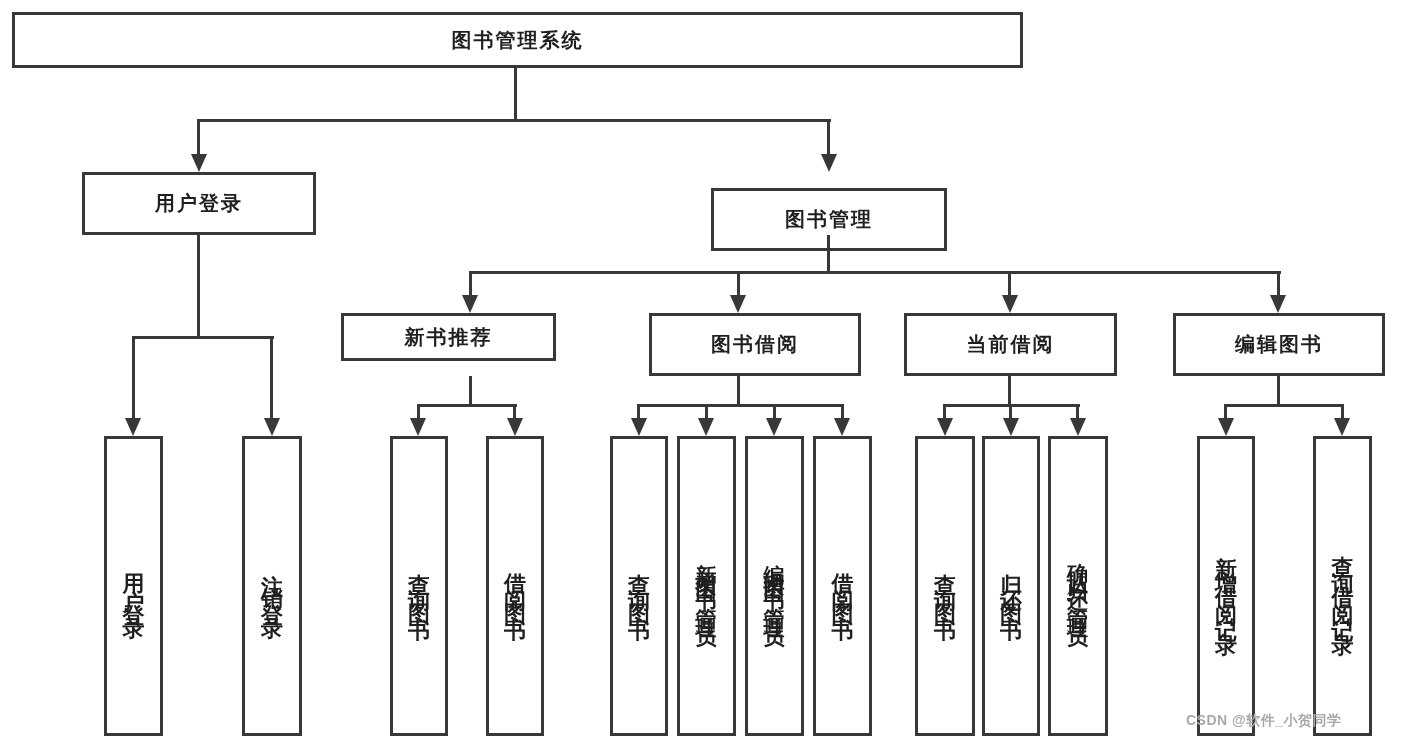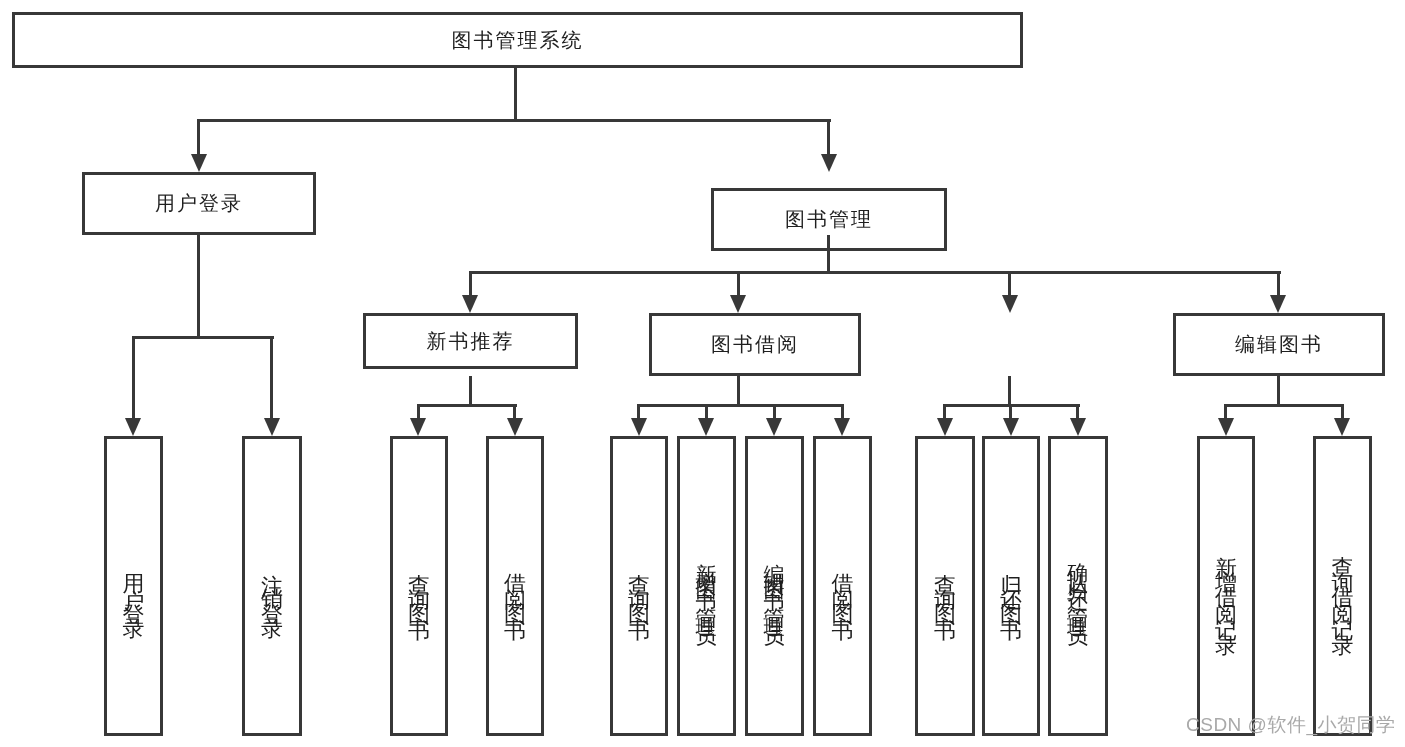--- a/index.html
+++ b/index.html
@@ -3,20 +3,21 @@
 <meta charset="utf-8">
 <style>
   html,body{margin:0;padding:0;background:#ffffff;}
   #stage{
     position:relative;
     width:1405px;height:747px;
     background:#ffffff;
     font-family:"Liberation Sans",sans-serif;
     overflow:hidden;
     color:#222222;
+    font-weight:bold;
   }
   
   .hbox{
     position:absolute;
     box-sizing:border-box;
     background:#ffffff;
     border:3px solid #383838;
     display:flex;align-items:center;justify-content:center;
     font-size:20px;letter-spacing:2px;color:#1f1f1f;
   }
@@ -47,21 +48,21 @@
   .arrow{
     position:absolute;
     width:0;height:0;
     border-left:8px solid transparent;
     border-right:8px solid transparent;
     border-top:18px solid #383838;
   }
   .watermark{
     position:absolute;
     left:1186px;top:712px;
-    font-size:19px;
+    font-size:14px;
     color:#a9a9a9;
     letter-spacing:0.5px;
     white-space:nowrap;
   }
 </style>
 </head>
 <body>
 
 <div id="stage">
 
@@ -88,22 +89,23 @@
   <div class="hline" style="left:469px;top:271px;width:812px;"></div>
   <div class="vline" style="left:469px;top:271px;height:24px;"></div>
   <div class="arrow" style="left:462px;top:295px;"></div>
   <div class="vline" style="left:737px;top:271px;height:24px;"></div>
   <div class="arrow" style="left:730px;top:295px;"></div>
   <div class="vline" style="left:1008px;top:271px;height:24px;"></div>
   <div class="arrow" style="left:1002px;top:295px;"></div>
   <div class="vline" style="left:1277px;top:271px;height:24px;"></div>
   <div class="arrow" style="left:1270px;top:295px;"></div>
 
-  <div class="hbox" style="left:363px;top:313px;width:215px;height:56px;">新书推荐</div>
+  <div class="hbox" style="left:341px;top:313px;width:215px;height:48px;">新书推荐</div>
   <div class="hbox" style="left:633px;top:313px;width:212px;height:63px;margin-left:16px;">图书借阅</div>
+  <div class="hbox" style="left:904px;top:313px;width:213px;height:63px;">当前借阅</div>
   <div class="hbox" style="left:1173px;top:313px;width:212px;height:63px;">编辑图书</div>
 
   <div class="vline" style="left:469px;top:376px;height:31px;"></div>
   <div class="vline" style="left:737px;top:376px;height:31px;"></div>
   <div class="vline" style="left:1008px;top:376px;height:31px;"></div>
   <div class="vline" style="left:1277px;top:376px;height:31px;"></div>
 
   <div class="hline" style="left:417px;top:404px;width:100px;"></div>
   <div class="hline" style="left:637px;top:404px;width:207px;"></div>
   <div class="hline" style="left:943px;top:404px;width:137px;"></div>

